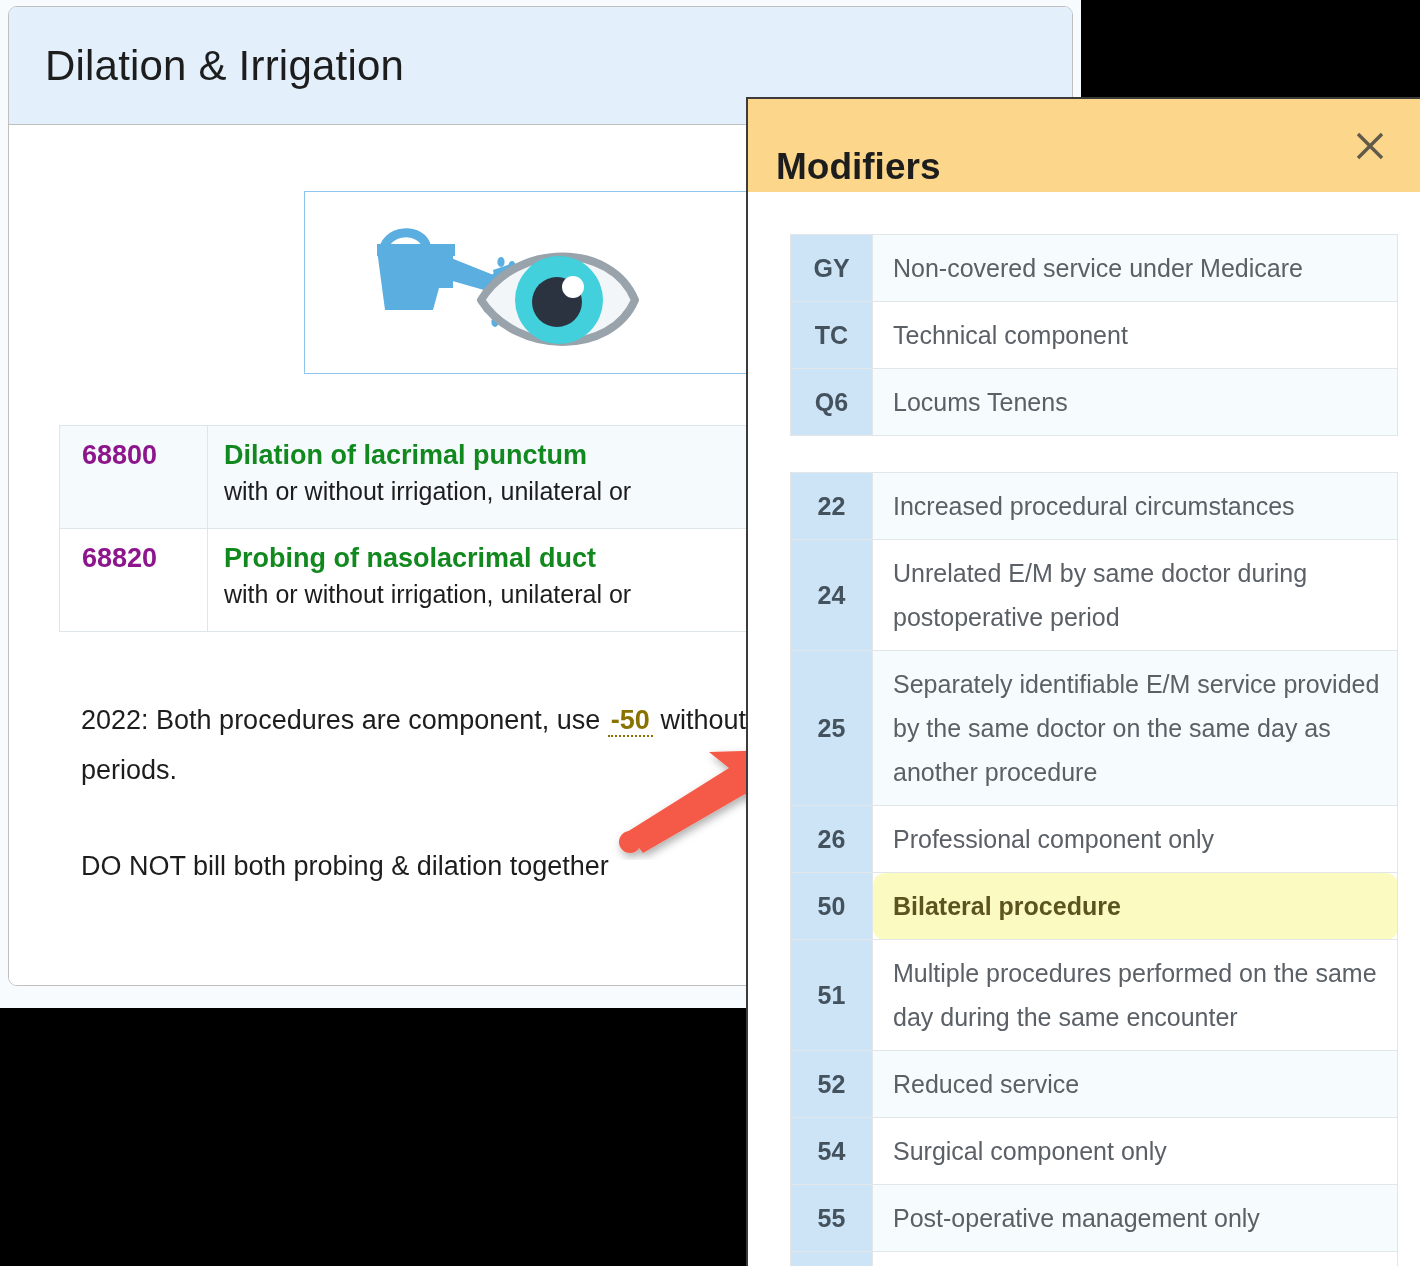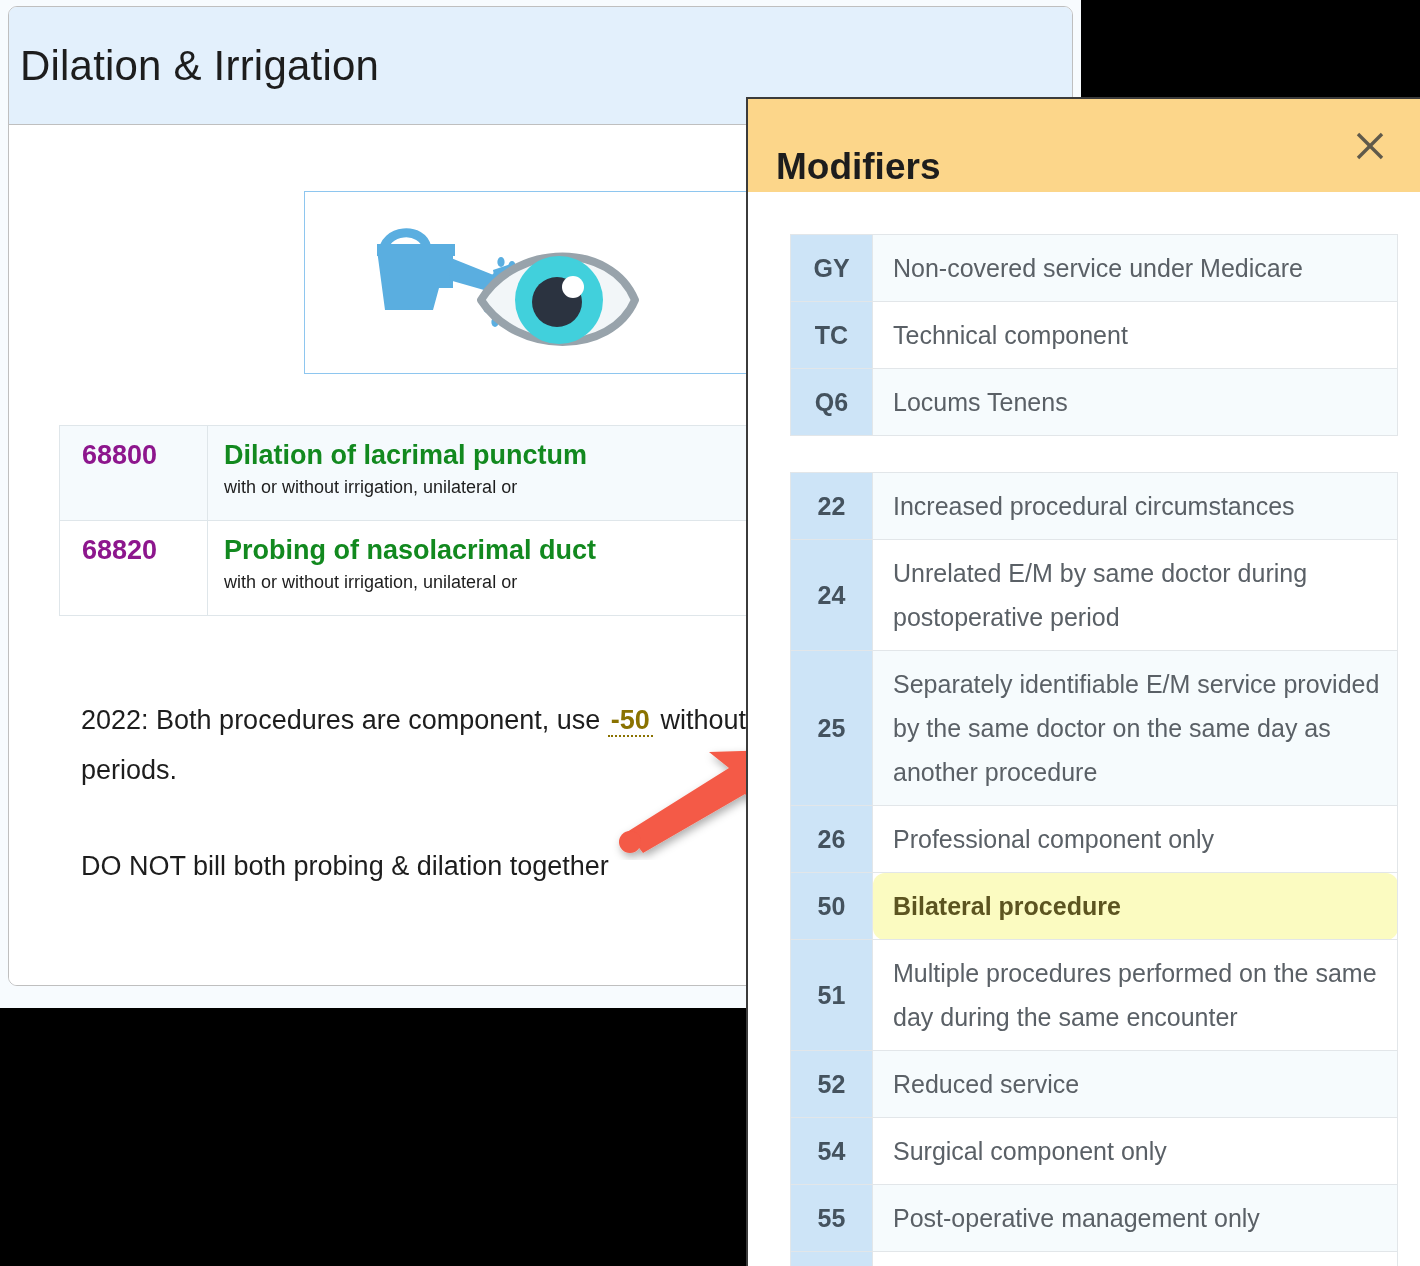--- a/index.html
+++ b/index.html
@@ -31,21 +31,21 @@
     background: #ffffff;
     border: 1px solid #bfbfbf;
     border-radius: 9px;
     overflow: hidden;
   }
   #card-header {
     height: 118px;
     background: #e3f0fc;
     border-bottom: 1px solid #bfbfbf;
     display: flex; align-items: center;
-    padding-left: 11px;
+    padding-left: 36px;
   }
   #card-title {
     font-size: 42px;
     color: #1d1d1d;
     font-weight: 400;
     letter-spacing: .2px;
   }
   #card-body {
     padding: 0;
     position: relative;
@@ -86,21 +86,21 @@
     padding-left: 22px;
   }
   .proc-name {
     font-size: 27px;
     font-weight: bold;
     color: #12891f;
     margin-bottom: 6px;
     white-space: nowrap;
   }
   .proc-sub {
-    font-size: 18px;
+    font-size: 25px;
     color: #1d1d1d;
     white-space: nowrap;
   }
 
   
   #notes {
     position: absolute;
     left: 72px; top: 570px;
     width: 990px;
   }

